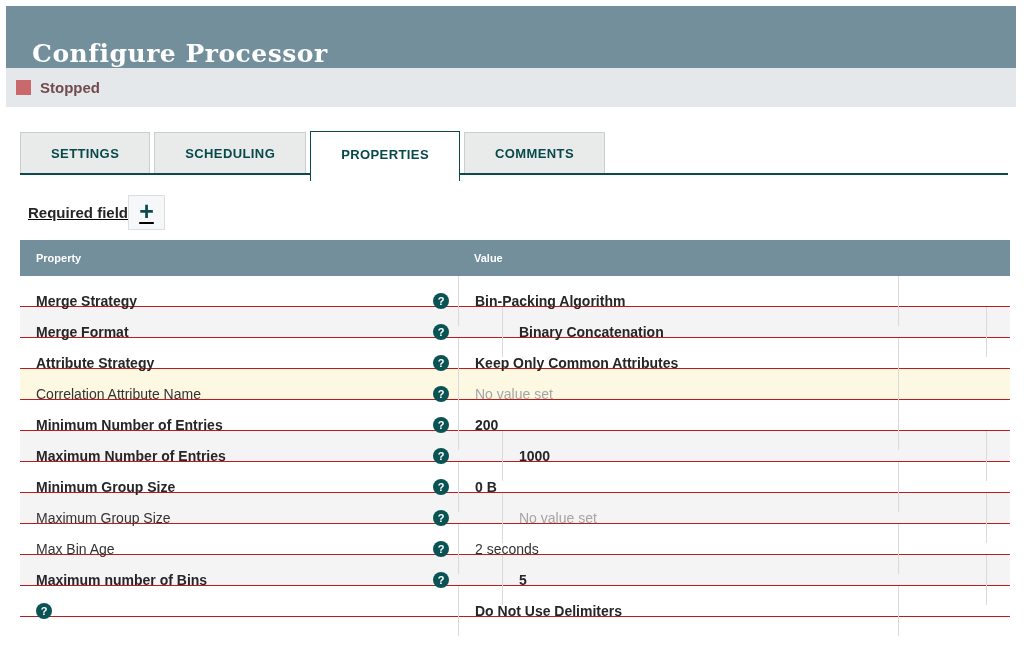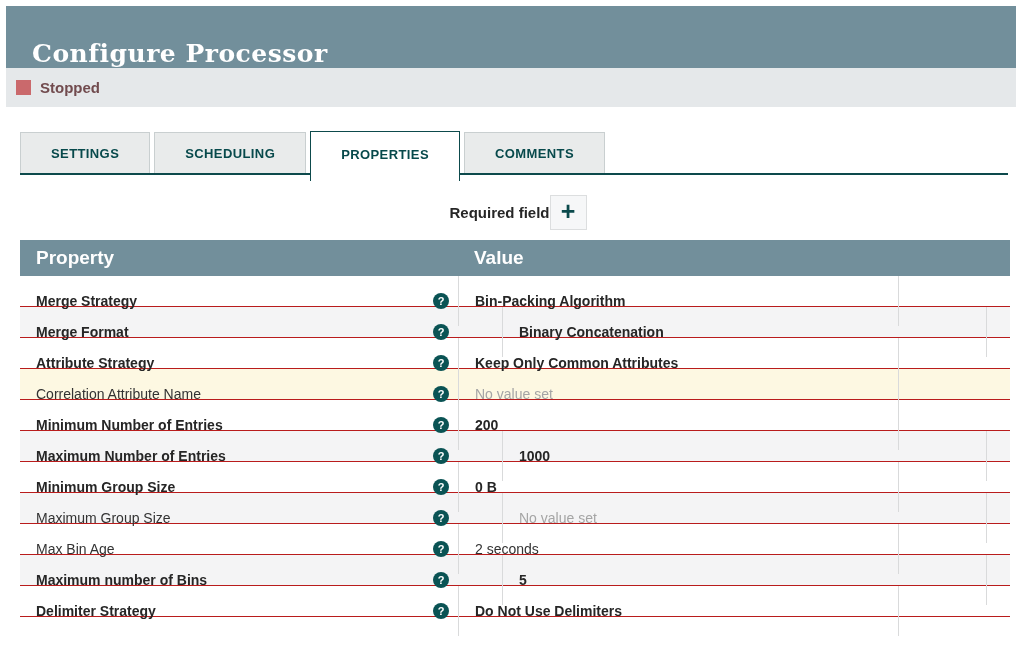--- a/index.html
+++ b/index.html
@@ -27,32 +27,32 @@
   .tabs { display: flex; gap: 4px; align-items: flex-end; position: relative; margin-top: 24px; }
   .tabs::after { content: ""; position: absolute; left: 0; right: 0; bottom: 6px; height: 2px;
     background: #0D4A4C; }
   .tab { padding: 13px 30px 12px; background: #E9EBEB; border: 1px solid #C9CFD0;
     border-bottom: none; margin-bottom: 8px; color: #07494B; font-size: 13px; font-weight: 700;
     letter-spacing: 0.4px; position: relative; z-index: 0; cursor: pointer; white-space: nowrap; text-align: center; }
   .tab.active { background: #ffffff; border: 1px solid #0D4A4C; border-bottom: none;
     margin-bottom: 0; padding: 15px 30px 19px; z-index: 1; }
 
   
-  .toolbar { display: flex; justify-content: center; align-items: center;
-    margin-top: 12px; height: 38px; }
+  .toolbar { display: flex; justify-content: flex-start; align-items: center;
+    margin-top: 12px; height: 38px; text-decoration: underline; }
   .required-field-label { font-size: 15px; font-weight: 700; color: #262626; padding-left: 8px; }
   .add-button { width: 37px; height: 35px; background: #F6F7F8; border: 1px solid #DCDEDF;
     color: #0B4A4C; font-size: 25px; font-weight: 700; line-height: 30px; text-align: center;
     cursor: pointer; }
 
   
   .ptable { margin-top: 9px; width: 990px; }
   .thead { display: grid; grid-template-columns: 438px 440px 1fr; height: 36px;
     background: #728F9B; align-items: center; }
-  .thead .hcell { color: #ffffff; font-size: 19px; font-weight: 700; padding-left: 16px; }
+  .thead .hcell { color: #ffffff; font-size: 11px; font-weight: 700; padding-left: 16px; }
   .trow { display: grid; grid-template-columns: 438px 440px 1fr; height: 31px;
     background: #ffffff; border-bottom: 1px solid #b91c1c; }
   .trow.stripe { background: #F4F4F5; gap: 44px; }
   .trow.highlight { background: #FDF8E2; }
   .cell { display: flex; align-items: center; font-size: 14px; color: #333333; }
   .cell.prop { padding: 0 9px 0 16px; }
   .prop-name { flex: 1 1 auto; }
   .prop-name.bold { font-weight: 700; color: #262626; }
   .help-icon { width: 16px; height: 16px; border-radius: 50%; background: #0A5354;
     color: #ffffff; font-size: 11px; font-weight: 700; display: flex; align-items: center;
@@ -202,21 +202,20 @@
       <span class="prop-name bold">Maximum number of Bins</span>
       <span class="help-icon">?</span>
     </div>
     <div class="cell val">
       <span class="val-text bold">5</span>
     </div>
     <div class="cell extra"></div>
   </div>
           <div class="trow">
     <div class="cell prop">
-      <span class="prop-name bold">Delimiter Strategy</span>
       <span class="help-icon">?</span>
     </div>
     <div class="cell val">
       <span class="val-text bold">Do Not Use Delimiters</span>
     </div>
     <div class="cell extra"></div>
   </div>
         </div>
     </div>
 

